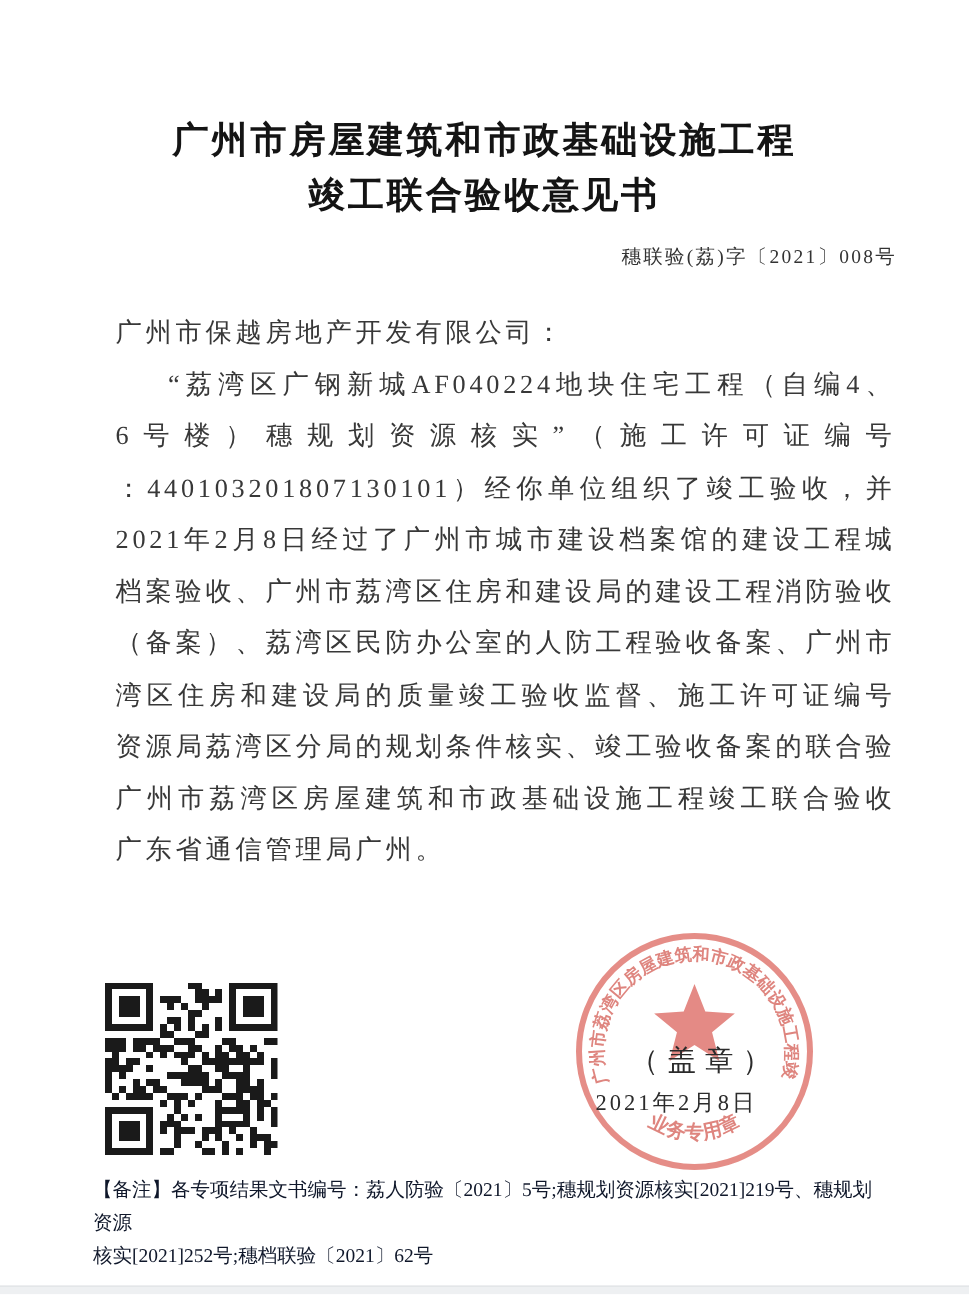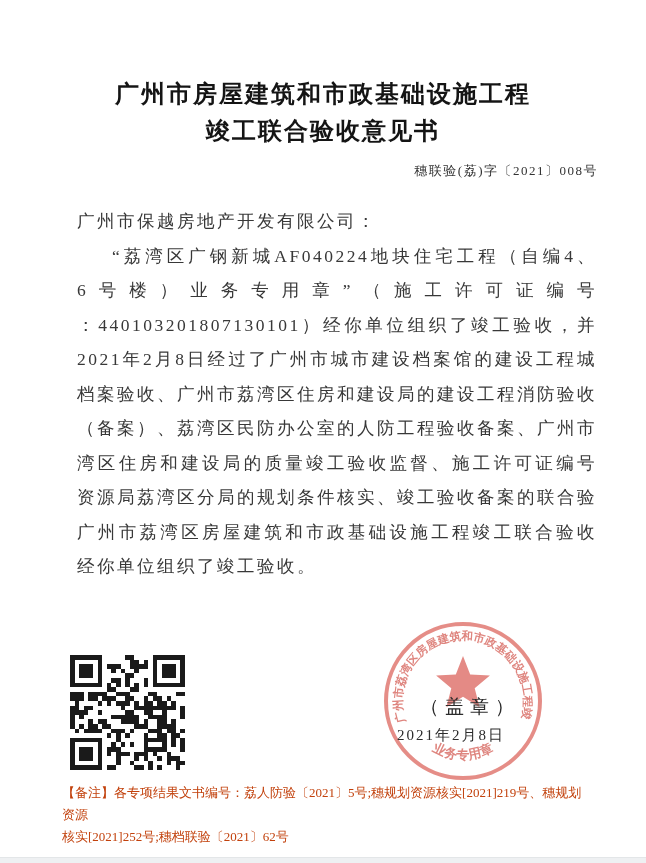--- a/index.html
+++ b/index.html
@@ -95,21 +95,21 @@
     color: #2b2b2b;
   }
 
   .footnote {
     position: absolute;
     left: 62px;
     top: 782px;
     width: 530px;
     font-size: 13px;
     line-height: 22px;
-    color: #c2410c;
+    color: #0f172a;
   }
 
   .page-edge {
     position: absolute;
     left: 0;
     bottom: 0;
     width: 100%;
     height: 6px;
     background: #eef0f2;
     border-top: 1px solid #e3e6e8;
@@ -123,29 +123,29 @@
   <div class="doc-title">
     <div>广州市房屋建筑和市政基础设施工程</div>
     <div>竣工联合验收意见书</div>
   </div>
 
   <div class="doc-number">穗联验(荔)字〔2021〕008号</div>
 
   <div class="body-text">
     <div class="line">广州市保越房地产开发有限公司：</div>
     <div class="line j indent">“荔湾区广钢新城AF040224地块住宅工程（自编4、5、</div>
-    <div class="line j">6号楼）业务专用章”（施工许可证编号</div>
+    <div class="line j">6号楼）穗规划资源核实”（施工许可证编号</div>
     <div class="line j">：440103201807130101）经你单位组织了竣工验收，并于</div>
     <div class="line j">2021年2月8日经过了广州市城市建设档案馆的建设工程城建</div>
     <div class="line j">档案验收、广州市荔湾区住房和建设局的建设工程消防验收</div>
     <div class="line j">（备案）、荔湾区民防办公室的人防工程验收备案、广州市荔</div>
     <div class="line j">湾区住房和建设局的质量竣工验收监督、施工许可证编号</div>
     <div class="line j">资源局荔湾区分局的规划条件核实、竣工验收备案的联合验收</div>
     <div class="line j">广州市荔湾区房屋建筑和市政基础设施工程竣工联合验收</div>
-    <div class="line">经你单位组织了竣工验收。</div>
+    <div class="line">广东省通信管理局广州。</div>
   </div>
 
   <div class="qr">
     <svg id="qr-svg" viewBox="0 0 125 125" xmlns="http://www.w3.org/2000/svg">
         <rect x="60" y="0" width="5" height="5" fill="#1a1a1a"></rect>
         <rect x="65" y="0" width="5" height="5" fill="#1a1a1a"></rect>
         <rect x="65" y="5" width="5" height="5" fill="#1a1a1a"></rect>
         <rect x="70" y="5" width="5" height="5" fill="#1a1a1a"></rect>
         <rect x="80" y="5" width="5" height="5" fill="#1a1a1a"></rect>
         <rect x="40" y="10" width="5" height="5" fill="#1a1a1a"></rect>

